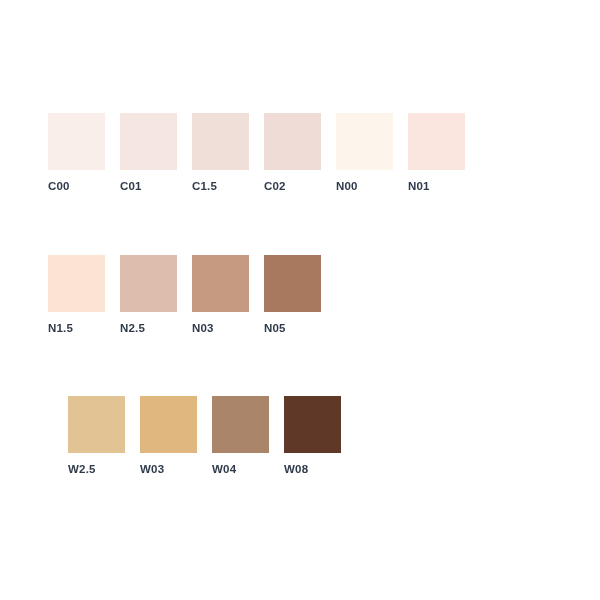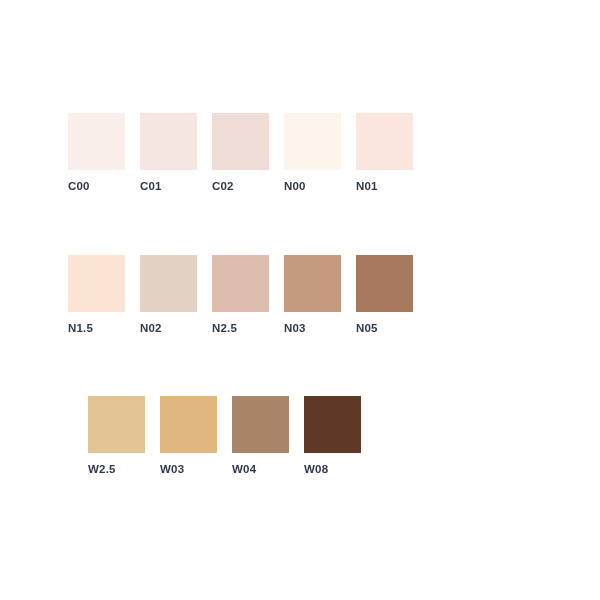--- a/index.html
+++ b/index.html
@@ -15,21 +15,21 @@
     overflow: hidden;
   }
   #swatch-chart {
     position: relative;
     width: 600px;
     height: 600px;
     background: #ffffff;
   }
   .swatch-grid {
     position: absolute;
-    left: 68px;
+    left: 48px;
     top: 113px;
   }
   .swatch-row {
     display: flex;
     flex-direction: row;
     margin-bottom: 62px;
   }
   .swatch-row:last-child {
     margin-bottom: 0;
     padding-left: 20px;
@@ -69,40 +69,40 @@
       <div class="swatch-row">
         <div class="swatch-cell">
           <span class="swatch-chip" style="background-color: rgb(249, 238, 234);"></span>
           <span class="swatch-label">C00</span>
         </div>
         <div class="swatch-cell">
           <span class="swatch-chip" style="background-color: rgb(245, 230, 226);"></span>
           <span class="swatch-label">C01</span>
         </div>
         <div class="swatch-cell">
+          <span class="swatch-chip" style="background-color: rgb(240, 223, 217);"></span>
+          <span class="swatch-label">C1.5</span>
+        </div>
+        <div class="swatch-cell">
           <span class="swatch-chip" style="background-color: rgb(240, 220, 214);"></span>
           <span class="swatch-label">C02</span>
         </div>
         <div class="swatch-cell">
           <span class="swatch-chip" style="background-color: rgb(253, 244, 236);"></span>
           <span class="swatch-label">N00</span>
         </div>
         <div class="swatch-cell">
           <span class="swatch-chip" style="background-color: rgb(250, 230, 222);"></span>
           <span class="swatch-label">N01</span>
         </div>
       </div>
       <div class="swatch-row">
         <div class="swatch-cell">
           <span class="swatch-chip" style="background-color: rgb(251, 228, 212);"></span>
           <span class="swatch-label">N1.5</span>
-        </div>
-        <div class="swatch-cell">
-          <span class="swatch-chip" style="background-color: rgb(228, 211, 196);"></span>
-          <span class="swatch-label">N02</span>
         </div>
         <div class="swatch-cell">
           <span class="swatch-chip" style="background-color: rgb(220, 189, 174);"></span>
           <span class="swatch-label">N2.5</span>
         </div>
         <div class="swatch-cell">
           <span class="swatch-chip" style="background-color: rgb(197, 154, 129);"></span>
           <span class="swatch-label">N03</span>
         </div>
         <div class="swatch-cell">

